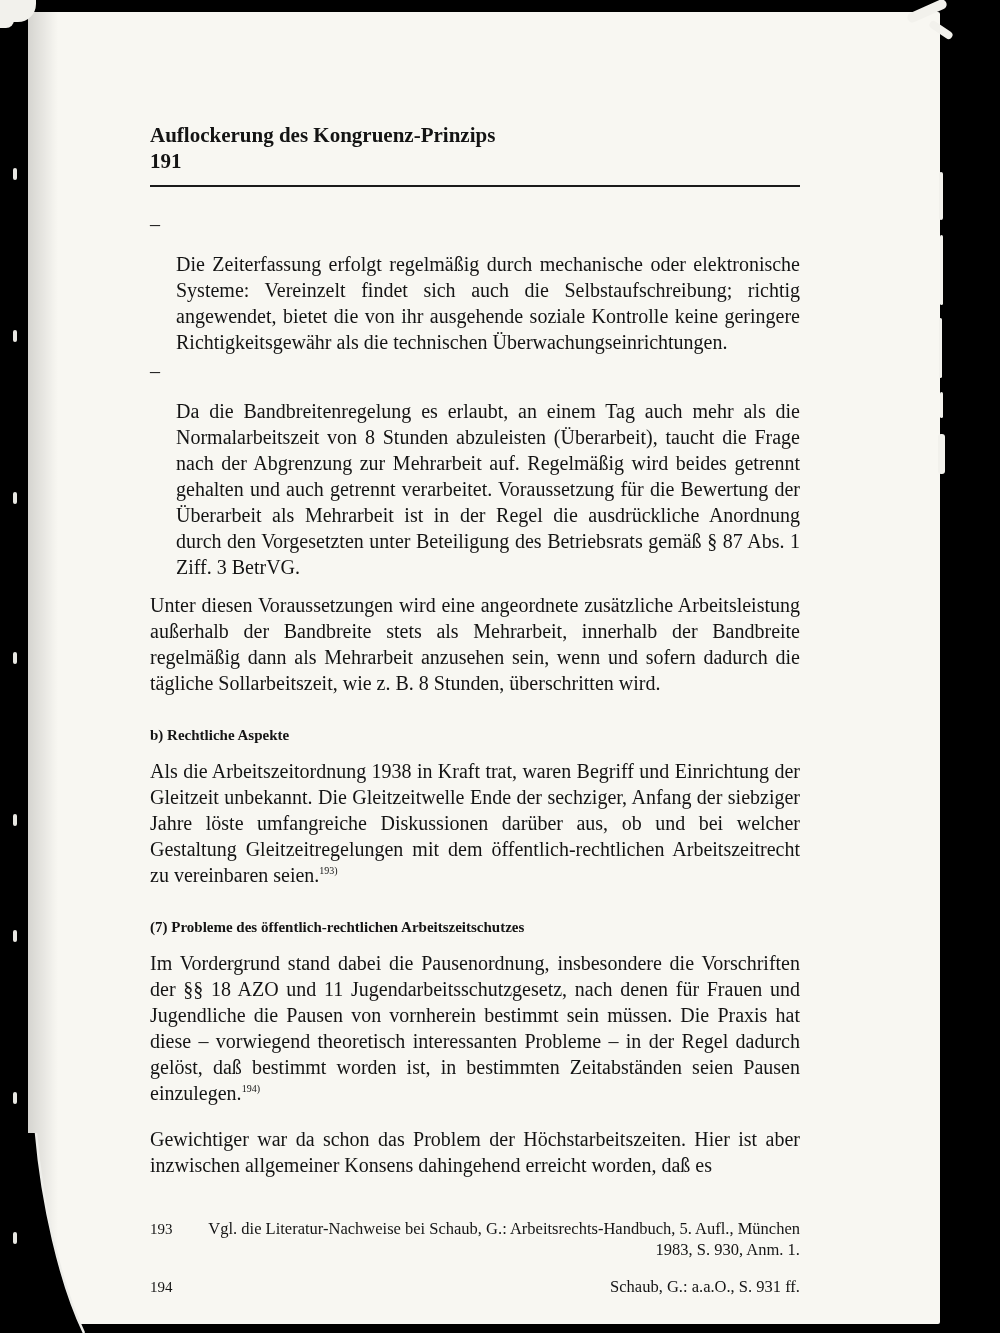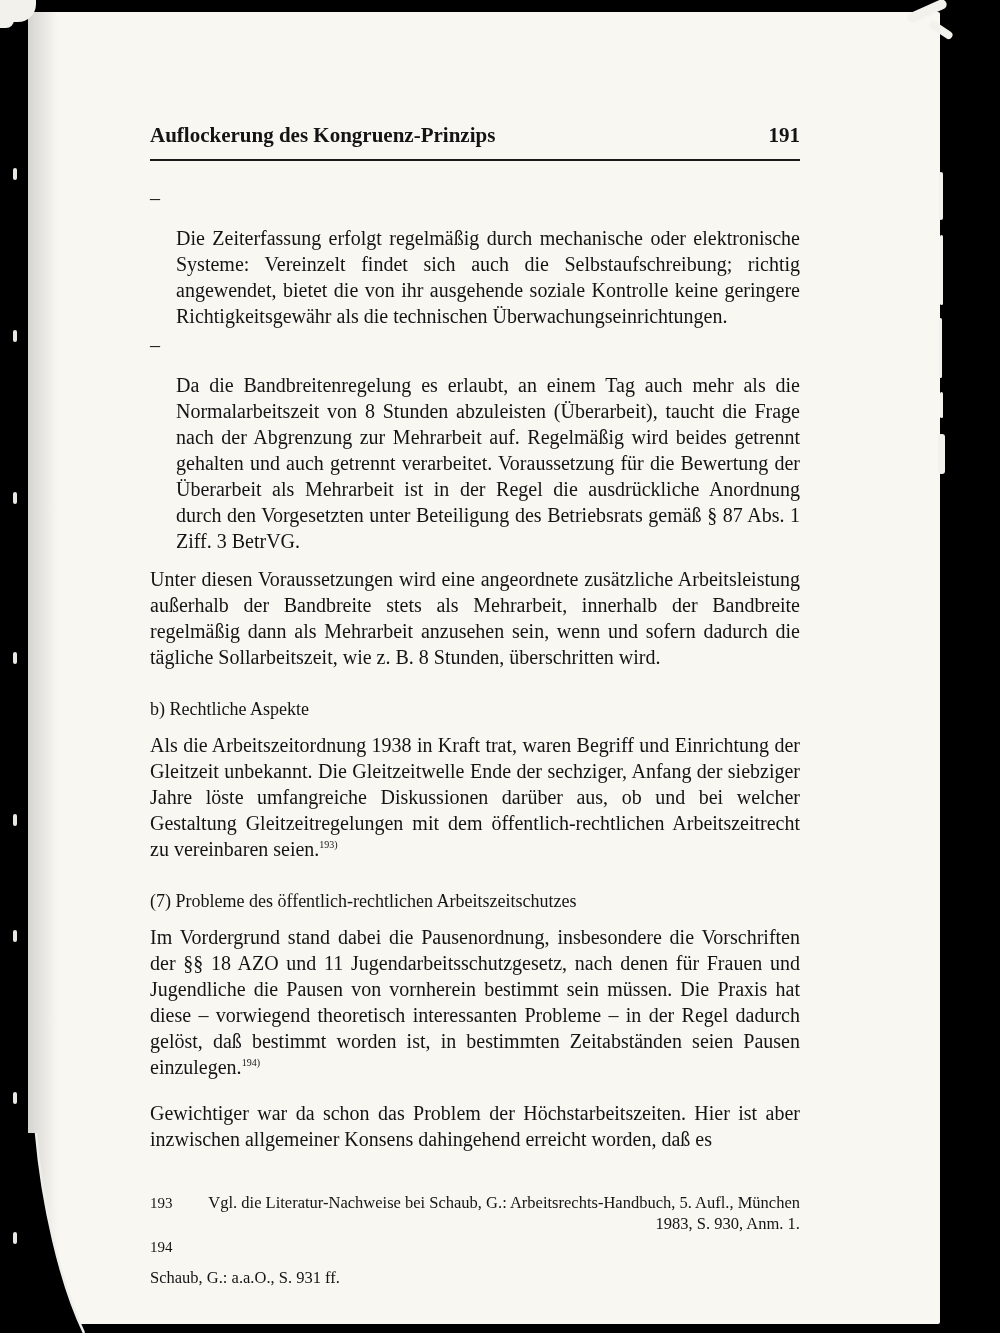--- a/index.html
+++ b/index.html
@@ -38,44 +38,45 @@
     line-height: 26px;
   }
   .header-row {
     display: flex;
     justify-content: space-between;
     align-items: baseline;
     font-size: 21px;
     font-weight: bold;
     padding-bottom: 11px;
     border-bottom: 2px solid #1a1a1a;
+    flex-direction: column;
   }
   .bullet-item { display: flex; margin-top: 24px; }
   .bullet-item + .bullet-item { margin-top: 3px; }
   .bullet-marker { flex: 0 0 26px; }
   .bullet-text { flex: 1; text-align: justify; hyphens: auto; margin-top: 40px; -webkit-hyphens: auto; }
   .para {
     margin-top: 12px;
     text-align: justify;
     hyphens: auto; -webkit-hyphens: auto;
   }
   .subheading {
-    font-weight: normal;
-    font-size: 18px;
+    font-weight: bold;
+    font-size: 15px;
     margin-top: 26px;
   }
   .subheading + .para { margin-top: 10px; }
   sup.fn-ref { font-size: 10px; vertical-align: super; line-height: 0; }
   .footnotes {
     margin-top: 40px;
     font-size: 16.5px;
     line-height: 21px;
   }
   .footnote-row { display: flex; align-items: flex-start; }
-  .footnote-row + .footnote-row { margin-top: 2px; flex-direction: column; }
+  .footnote-row + .footnote-row { margin-top: 16px; }
   .fn-num { flex: 0 0 30px; font-size: 15px; padding-top: 1px; }
   .fn-text { flex: 1; text-align: right; }
 
   
   .art { position: absolute; background: #f2f1ec; }
   .art-tl1 { left: 0; top: 0; width: 36px; height: 22px; border-radius: 0 0 18px 0; }
   .art-tl2 { left: 0; top: 18px; width: 14px; height: 10px; border-radius: 0 0 8px 0; }
   .art-tr1 { left: 906px; top: 6px; width: 42px; height: 10px; border-radius: 8px; transform: rotate(-24deg); }
   .art-tr2 { left: 928px; top: 26px; width: 26px; height: 8px; border-radius: 6px; transform: rotate(34deg); }
   .art-r1 { left: 939px; top: 172px; width: 4px; height: 48px; border-radius: 2px; }

